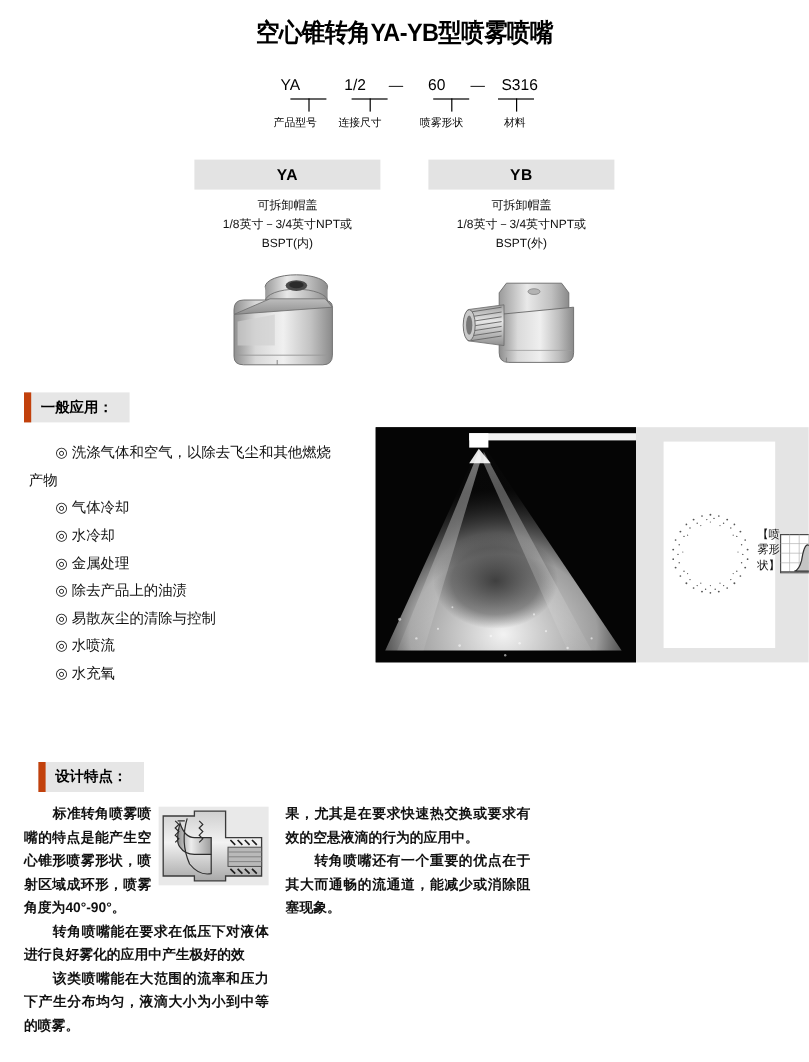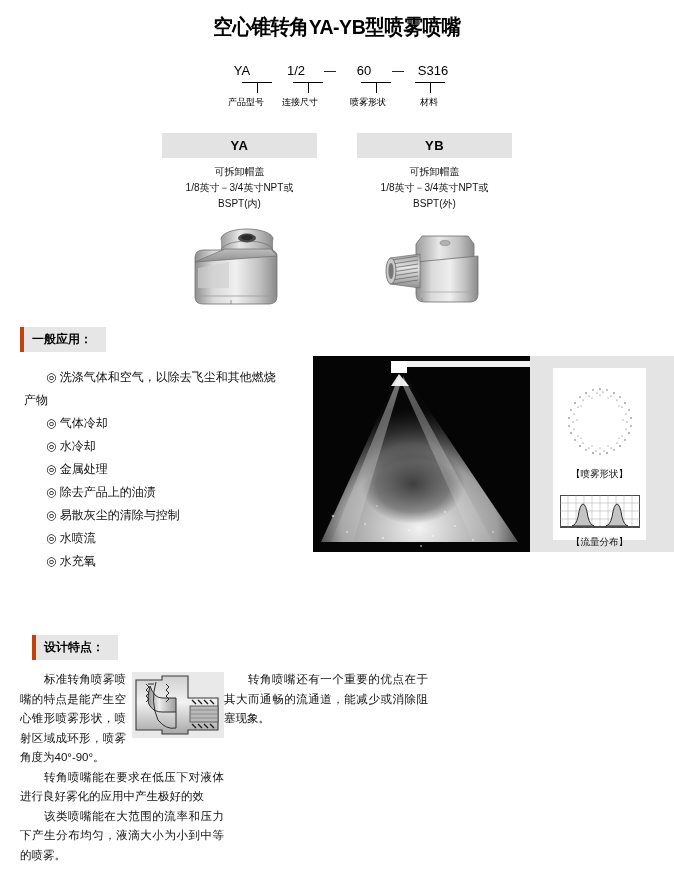--- a/index.html
+++ b/index.html
@@ -119,21 +119,21 @@
     justify-content: center;
   }
 
   
   .section-head {
     display: inline-block;
     background: #e6e6e6;
     font-size: 12px;
     font-weight: bold;
     padding: 4px 14px 4px 8px;
-    border-left: 4px solid #c2410c;
+    border-left: 6px solid #c2410c;
     color: #000;
   }
 
   
   .mid-row {
     position: relative;
     margin-top: 4px;
     display: flex;
     align-items: flex-start;
     gap: 37px;
@@ -168,21 +168,21 @@
     background: #000;
   }
   .pattern-card {
     position: absolute;
     right: 28px;
     top: 12px;
     width: 93px;
     height: 172px;
     background: #fff;
     display: flex;
-    flex-direction: column;
+    flex-direction: row;
     align-items: center;
   }
   .ring-wrap {
     margin-top: 14px;
     width: 78px;
     height: 78px;
     position: relative;
   }
   .pattern-cap {
     font-size: 9.5px;
@@ -196,20 +196,22 @@
     height: 33px;
     position: relative;
   }
 
   
   .features-head-wrap { margin-top: 62px; padding-left: 32px; }
   .cols {
     margin-top: 10px;
     display: flex;
     padding: 0 16px 0 20px;
+    gap: 14px;
+    font-weight: bold;
   }
   .col {
     width: 204px;
     font-size: 11.5px;
     line-height: 19.5px;
     color: #111;
     text-align: justify;
   }
   .col p { margin: 0; }
   .col p.indent { text-indent: 24px; }
@@ -566,16 +568,17 @@
         <rect x="58" y="34" width="28" height="16" fill="#b9b9b9" stroke="#4a4a4a" stroke-width="0.8"></rect>
         <path d="M58 38 L86 38 M58 42 L86 42 M58 46 L86 46" stroke="#7a7a7a" stroke-width="0.7"></path>
       </svg>
     </div>
     <p class="indent">标准转角喷雾喷嘴的特点是能产生空心锥形喷雾形状，喷射区域成环形，喷雾角度为40°-90°。</p>
     <p class="indent">转角喷嘴能在要求在低压下对液体进行良好雾化的应用中产生极好的效</p>
     <p class="indent">该类喷嘴能在大范围的流率和压力下产生分布均匀，液滴大小为小到中等的喷雾。</p>
   </div>
 
   <div class="col">
+    <p>果，尤其是在要求快速热交换或要求有效的空悬液滴的行为的应用中。</p>
     <p class="indent">转角喷嘴还有一个重要的优点在于其大而通畅的流通道，能减少或消除阻塞现象。</p>
   </div>
 
 </div>
 
 </body></html>

